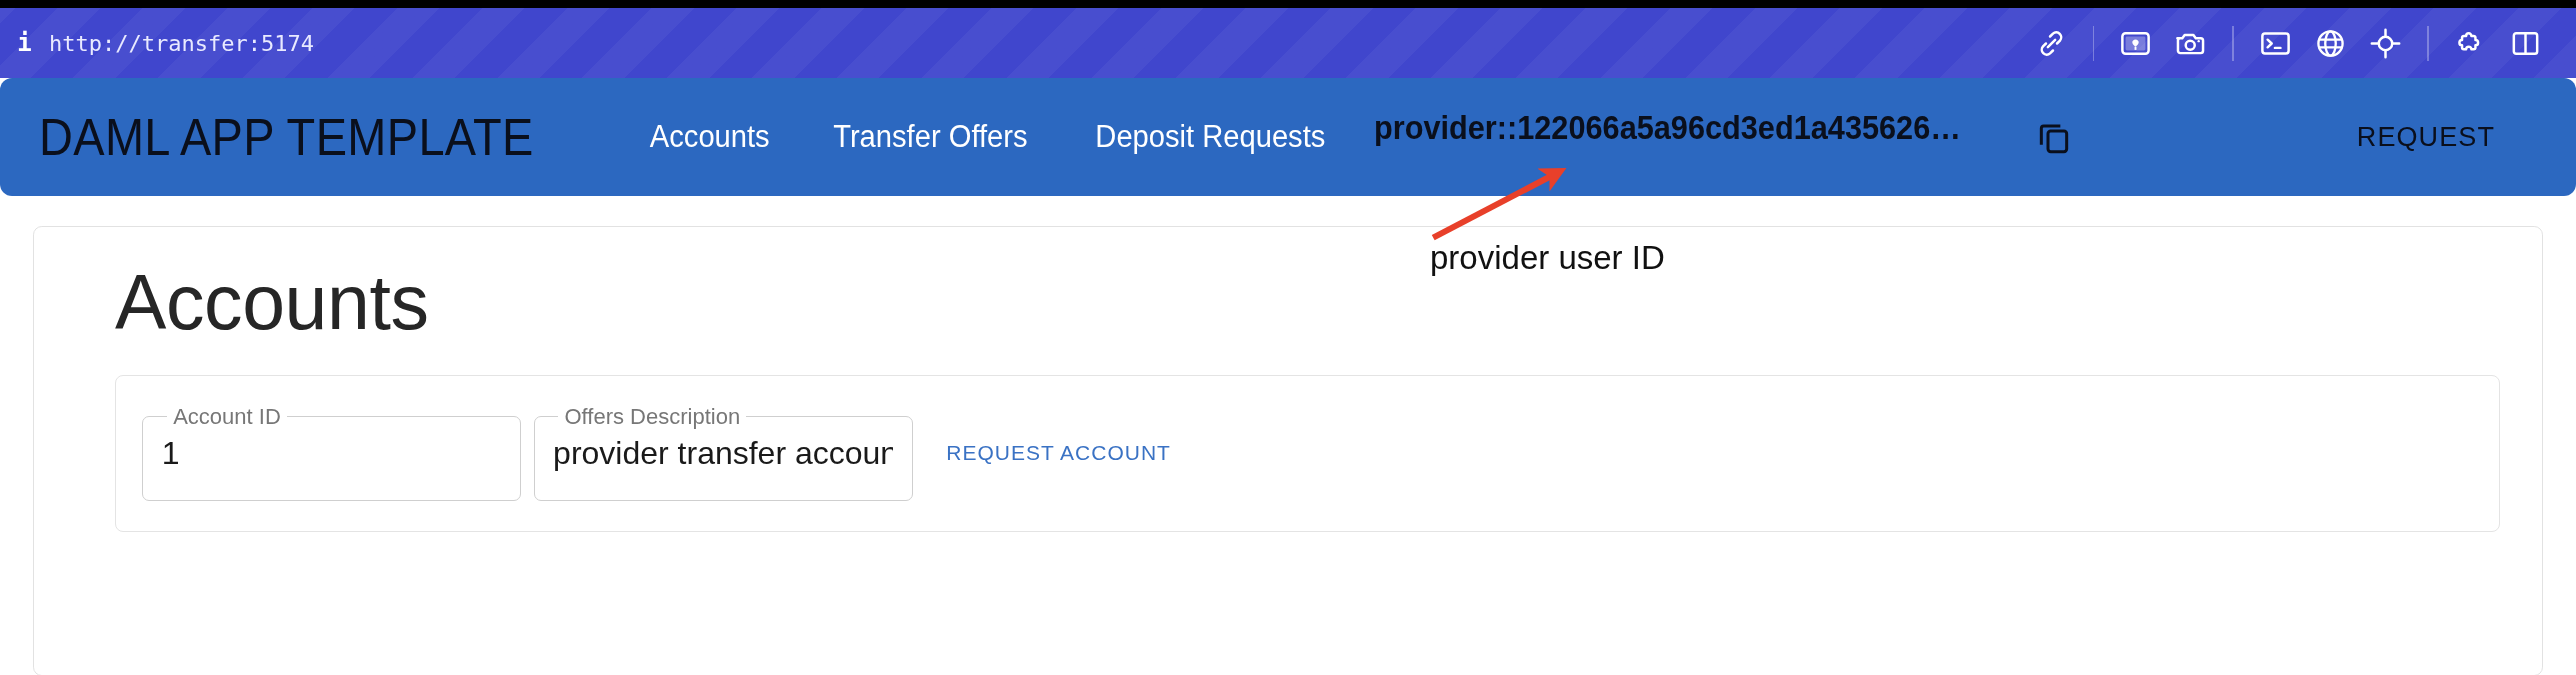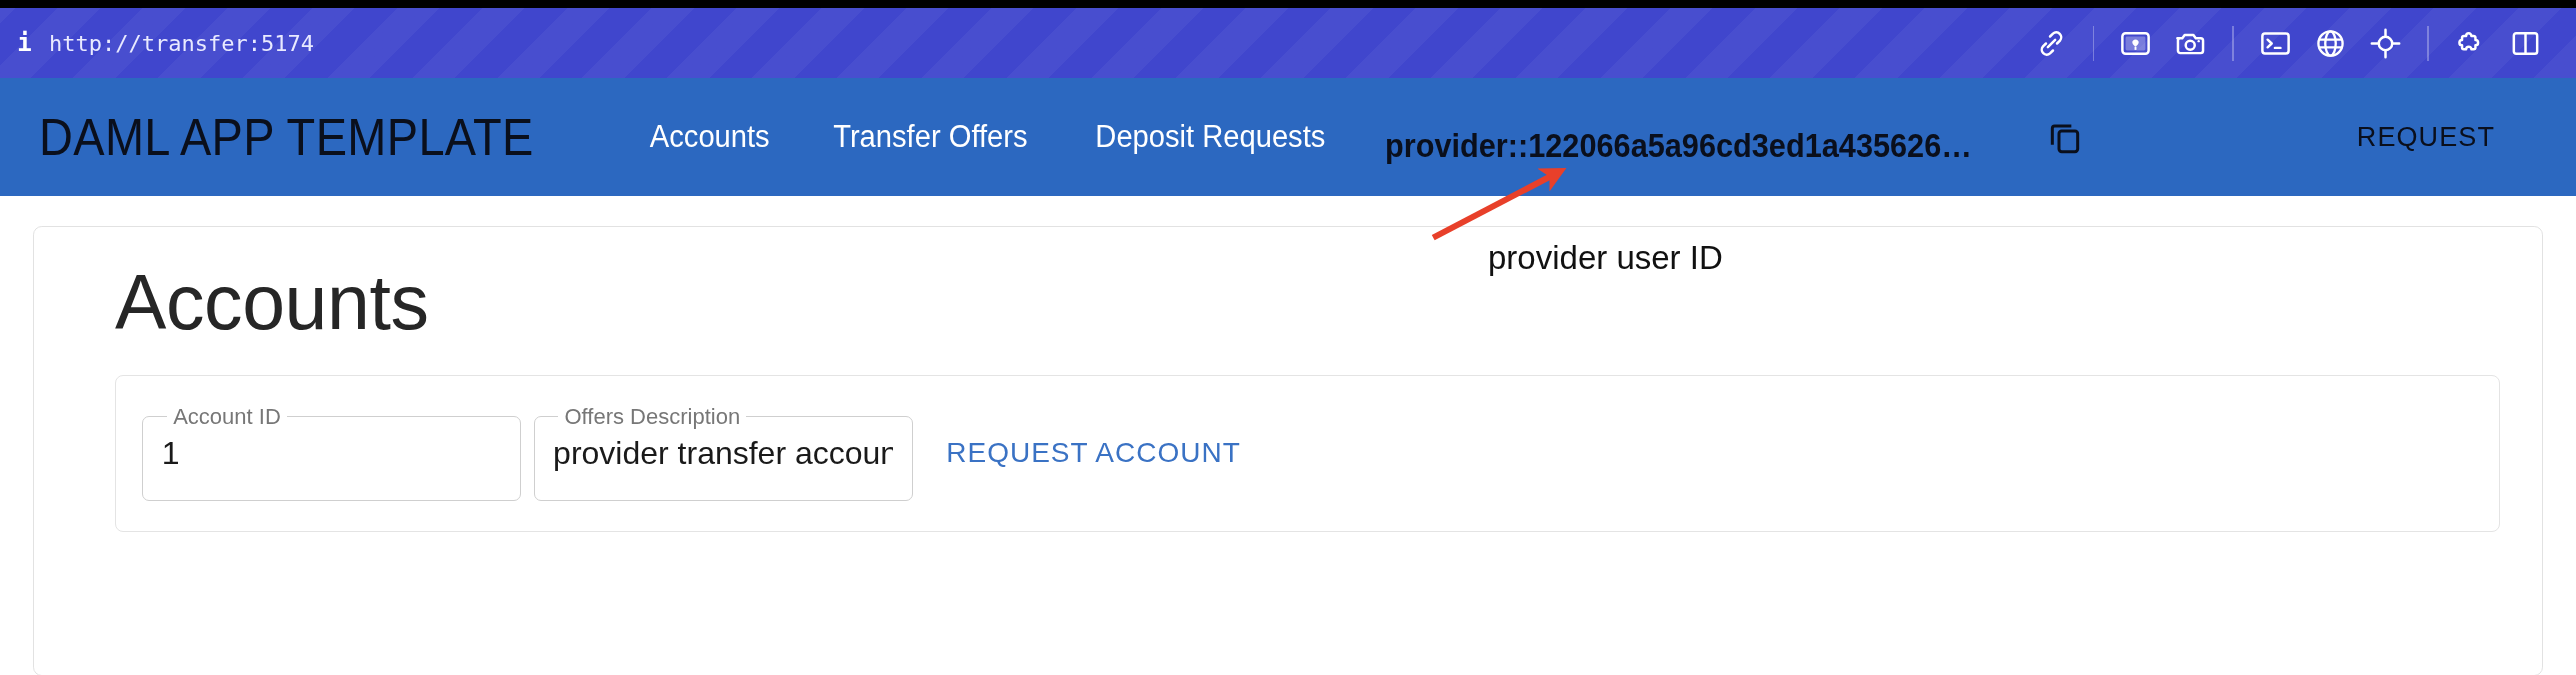--- a/index.html
+++ b/index.html
@@ -87,20 +87,21 @@
   }
 
   
   .app-bar {
     height: 118px;
     background: #2c68c0;
     display: flex;
     align-items: center;
     box-sizing: border-box;
     padding: 0 30px 0 39px;
+    border-radius: 12px;
   }
   .brand {
     color: #0a0f1c;
     font-family: "Liberation Sans Narrow", "Liberation Sans", sans-serif;
     font-size: 51px;
     font-weight: 400;
     letter-spacing: 0.4px;
     white-space: nowrap;
     transform: scaleX(0.92);
     transform-origin: left center;
@@ -117,22 +118,22 @@
     color: #ffffff;
     font-size: 31px;
     font-weight: 400;
     white-space: nowrap;
     padding: 8.8px 27px;
     text-decoration: none;
     transform: scaleX(0.94);
   }
   .party-wrap {
     display: flex;
-    align-items: flex-end;
-    margin-left: 25px;
+    align-items: flex-start;
+    margin-left: 14px;
     flex: 0 0 auto;
   }
   .party-id {
     color: #0a0f1c;
     font-size: 33px;
     font-weight: 700;
     white-space: nowrap;
     transform: scaleX(0.93);
     transform-origin: left center;
   }
@@ -233,42 +234,42 @@
     font-family: "Liberation Sans", sans-serif;
     font-size: 32px;
     color: #1a1a1a;
   }
   .request-btn {
     margin-left: 17.6px;
     background: none;
     border: none;
     color: #3a72c4;
     font-family: "Liberation Sans", sans-serif;
-    font-size: 28px;
+    font-size: 21px;
     font-weight: 500;
     letter-spacing: 1px;
     white-space: nowrap;
     cursor: pointer;
     padding: 14px 16px;
     flex: 0 0 auto;
   }
 
   
   .annotation-layer {
     position: absolute;
     left: 0;
     top: 0;
     width: 2576px;
     height: 675px;
     pointer-events: none;
     z-index: 40;
   }
   .anno-label {
     position: absolute;
-    left: 1488px;
+    left: 1430px;
     top: 239px;
     font-size: 33px;
     color: #111111;
     white-space: nowrap;
     font-family: "Liberation Sans", sans-serif;
   }
 </style>
 </head>
 <body>
 

